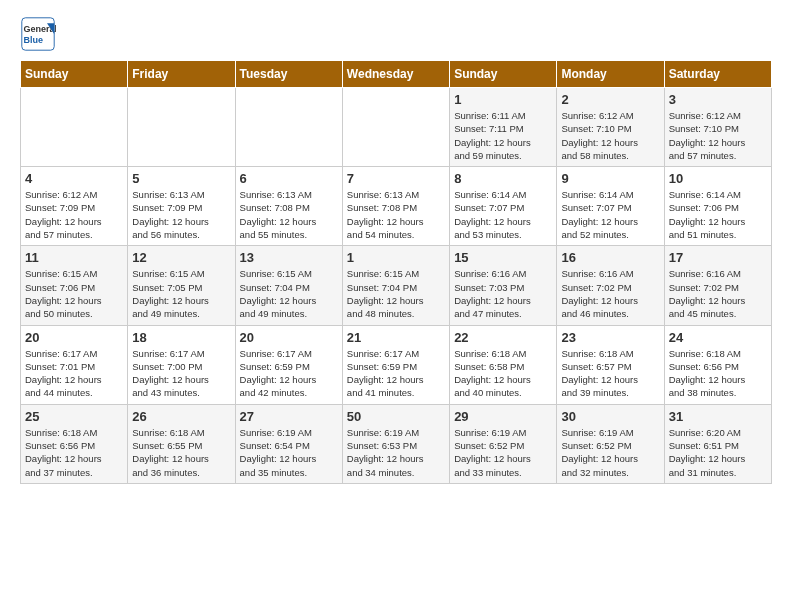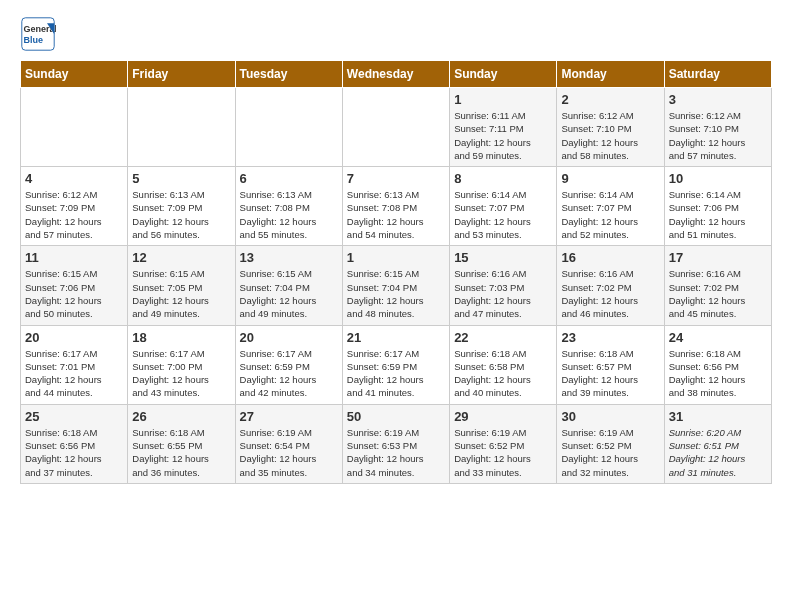--- a/index.html
+++ b/index.html
@@ -333,21 +333,21 @@
           </td>
           <td>
             <span class="day-num">30</span>
             <div class="day-info" style="white-space: pre-line;">Sunrise: 6:19 AM
 Sunset: 6:52 PM
 Daylight: 12 hours
 and 32 minutes.</div>
           </td>
           <td>
             <span class="day-num">31</span>
-            <div class="day-info" style="white-space: pre-line; font-style: italic;">Sunrise: 6:20 AM
+            <div class="day-info" style="white-space: pre-line;">Sunrise: 6:20 AM
 Sunset: 6:51 PM
 Daylight: 12 hours
 and 31 minutes.</div>
           </td>
         </tr>
       </tbody>
   </table>
 </div>
 
 </body></html>

